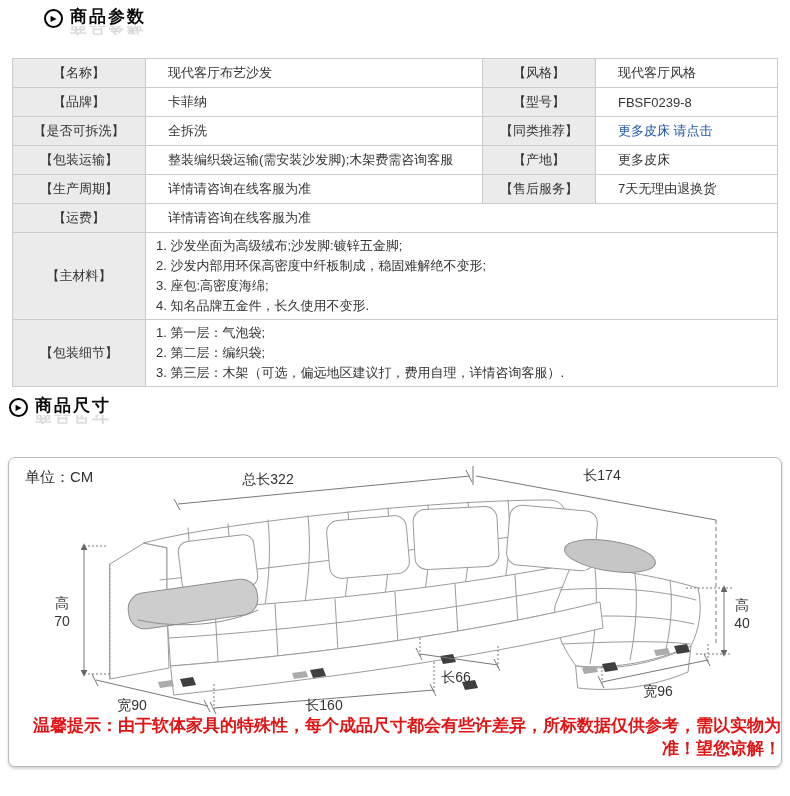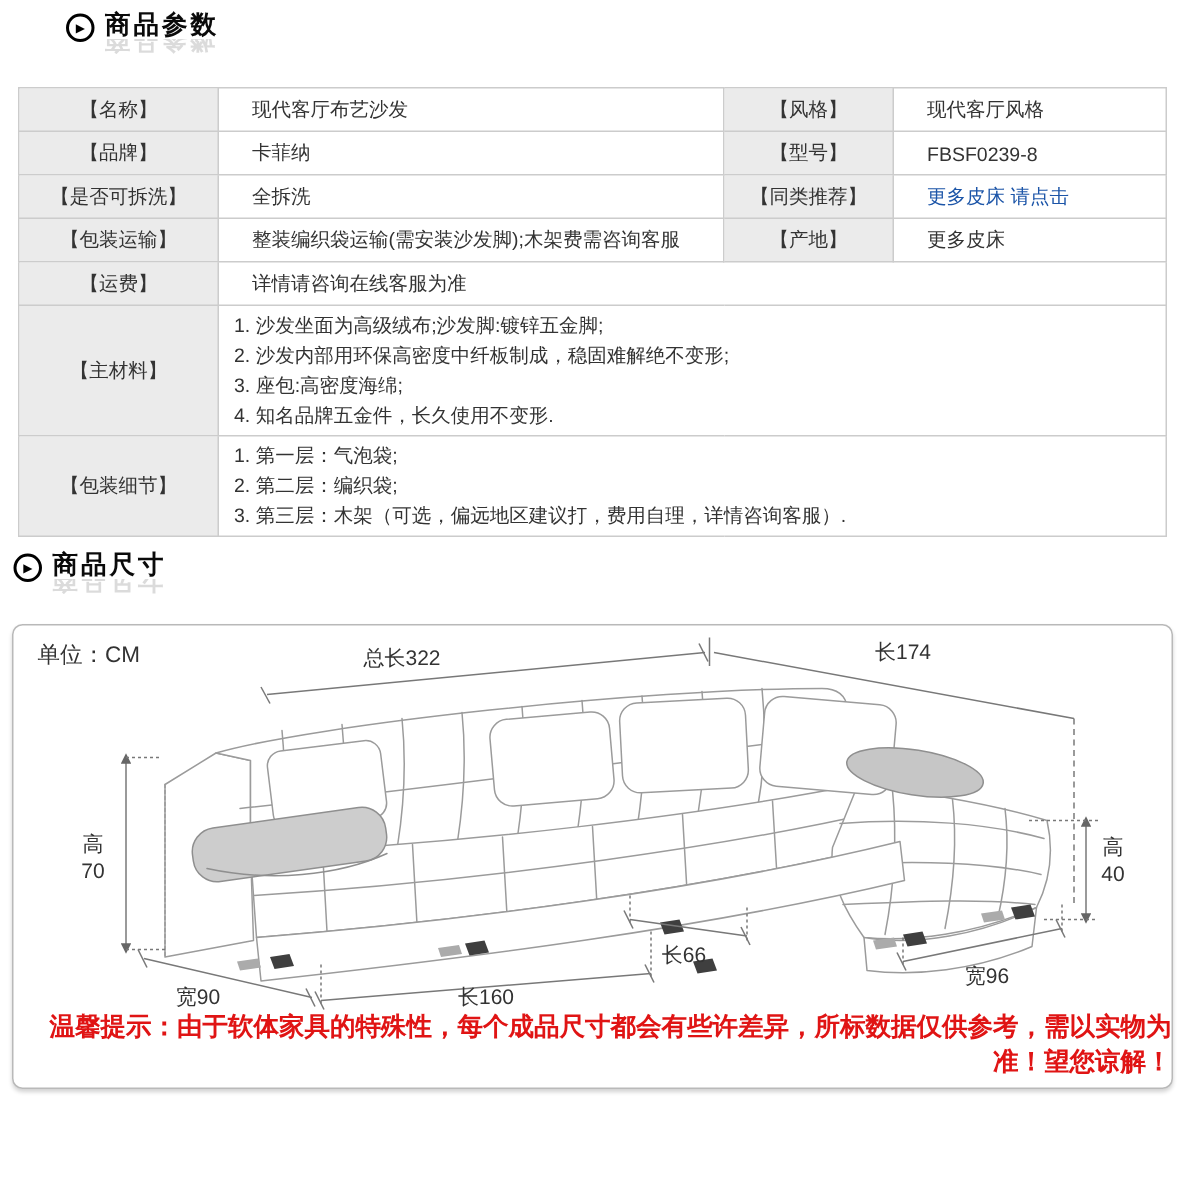--- a/index.html
+++ b/index.html
@@ -21,21 +21,21 @@
   
   table.params{border-collapse:collapse;table-layout:fixed;width:765px;margin:12px 1px 0 12px;}
   table.params td{border:1px solid var(--table-border,#ccc);font-size:13px;vertical-align:middle;overflow:hidden;}
   td.lbl{background:var(--label-bg,#ebebeb);text-align:center;height:28px;padding:0 3px;}
   td.val{background:#fff;text-align:left;padding:2px 22px;}
   td.val.multi{padding:3px 10px;}
   .line{line-height:20px;white-space:nowrap;}
   a.more-link{color:var(--link,#1c55a8);text-decoration:none;cursor:pointer;}
 
   
-  .size-box{position:relative;margin:12px 8px 0 8px;height:308px;background:#fff;
+  .size-box{position:relative;margin:24px 8px 0 8px;height:308px;background:#fff;
     border:1px solid #b9b9b9;border-radius:7px;box-shadow:0 2px 3px rgba(0,0,0,.18);}
   .unit-label{position:absolute;top:10px;left:16px;font-size:15px;color:#333;z-index:2;}
   .size-note{position:absolute;bottom:6px;left:0;right:0;text-align:right;
     font-size:17px;font-weight:bold;color:var(--note-red,#e01414);z-index:2;}
   svg.sofa{position:absolute;left:0;top:0;width:100%;height:100%;}
   svg text{font-family:"Liberation Sans","DejaVu Sans",sans-serif;font-size:14px;fill:#333;}
 </style>
 </head>
 <body>
 
@@ -75,20 +75,26 @@
         <td class="lbl">【同类推荐】</td>
         <td class="val">
           <a class="more-link">更多皮床 请点击</a>
         </td>
       </tr>
       <tr>
         <td class="lbl">【包装运输】</td>
         <td class="val">整装编织袋运输(需安装沙发脚);木架费需咨询客服</td>
         <td class="lbl">【产地】</td>
         <td class="val">更多皮床</td>
+      </tr>
+      <tr>
+        <td class="lbl">【生产周期】</td>
+        <td class="val">详情请咨询在线客服为准</td>
+        <td class="lbl">【售后服务】</td>
+        <td class="val">7天无理由退换货</td>
       </tr>
       <tr>
         <td class="lbl">【运费】</td>
         <td class="val" colspan="3">详情请咨询在线客服为准</td>
       </tr>
       <tr>
         <td class="lbl">【主材料】</td>
         <td class="val multi" colspan="3">
           <div class="line">1. 沙发坐面为高级绒布;沙发脚:镀锌五金脚;</div>
           <div class="line">2. 沙发内部用环保高密度中纤板制成，稳固难解绝不变形;</div>

